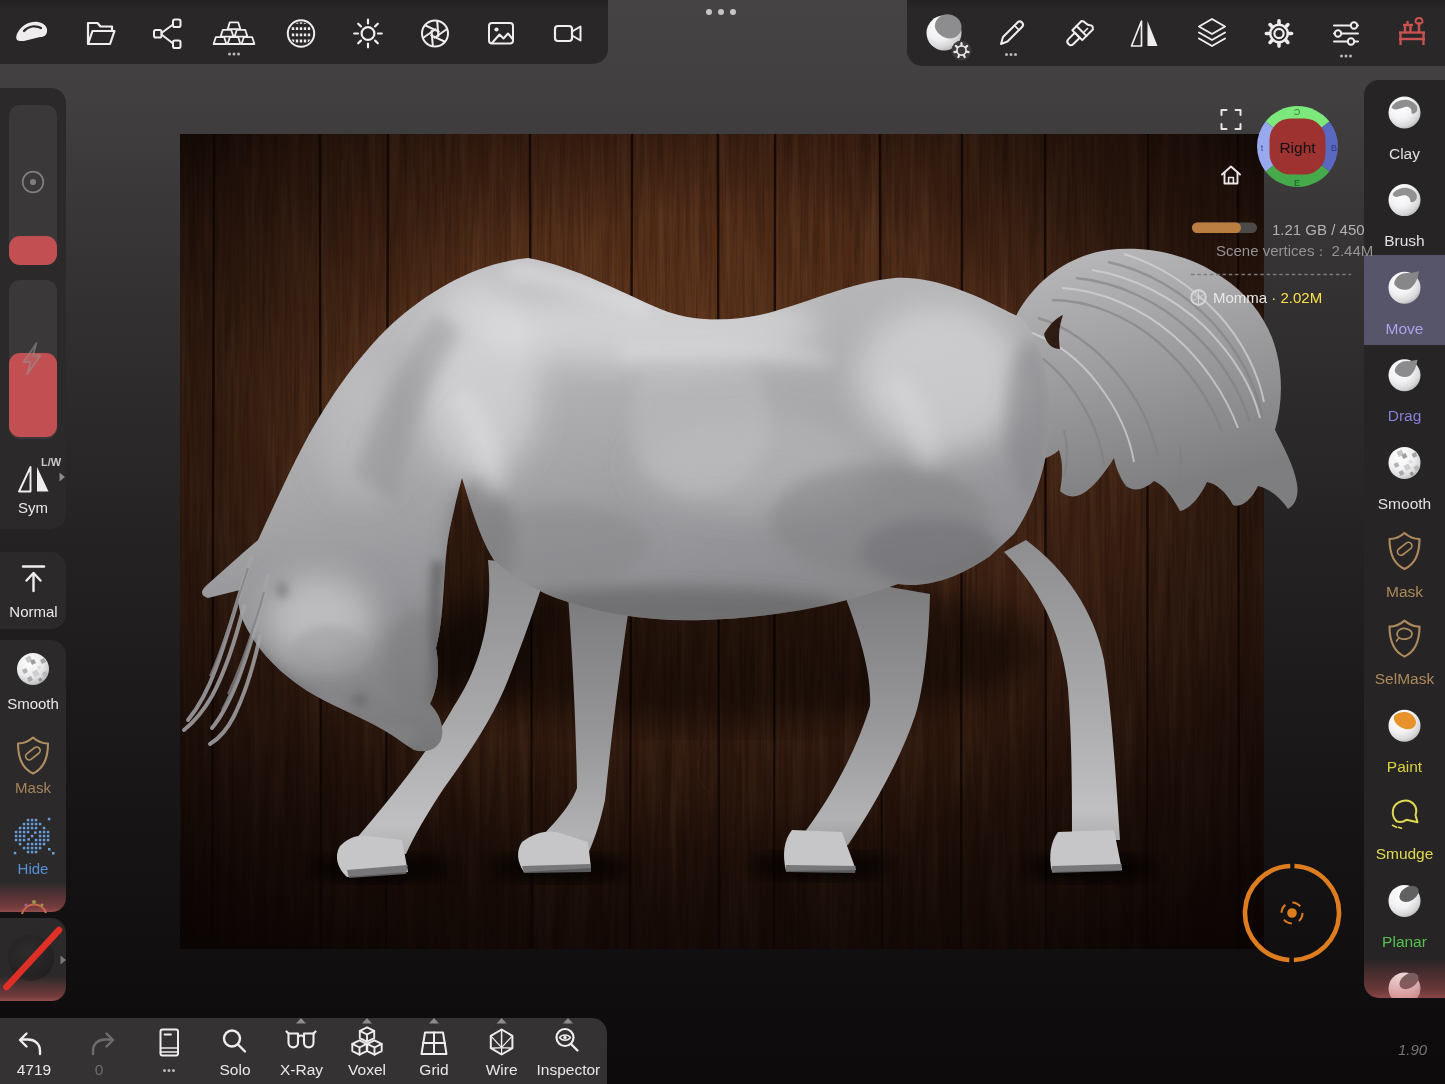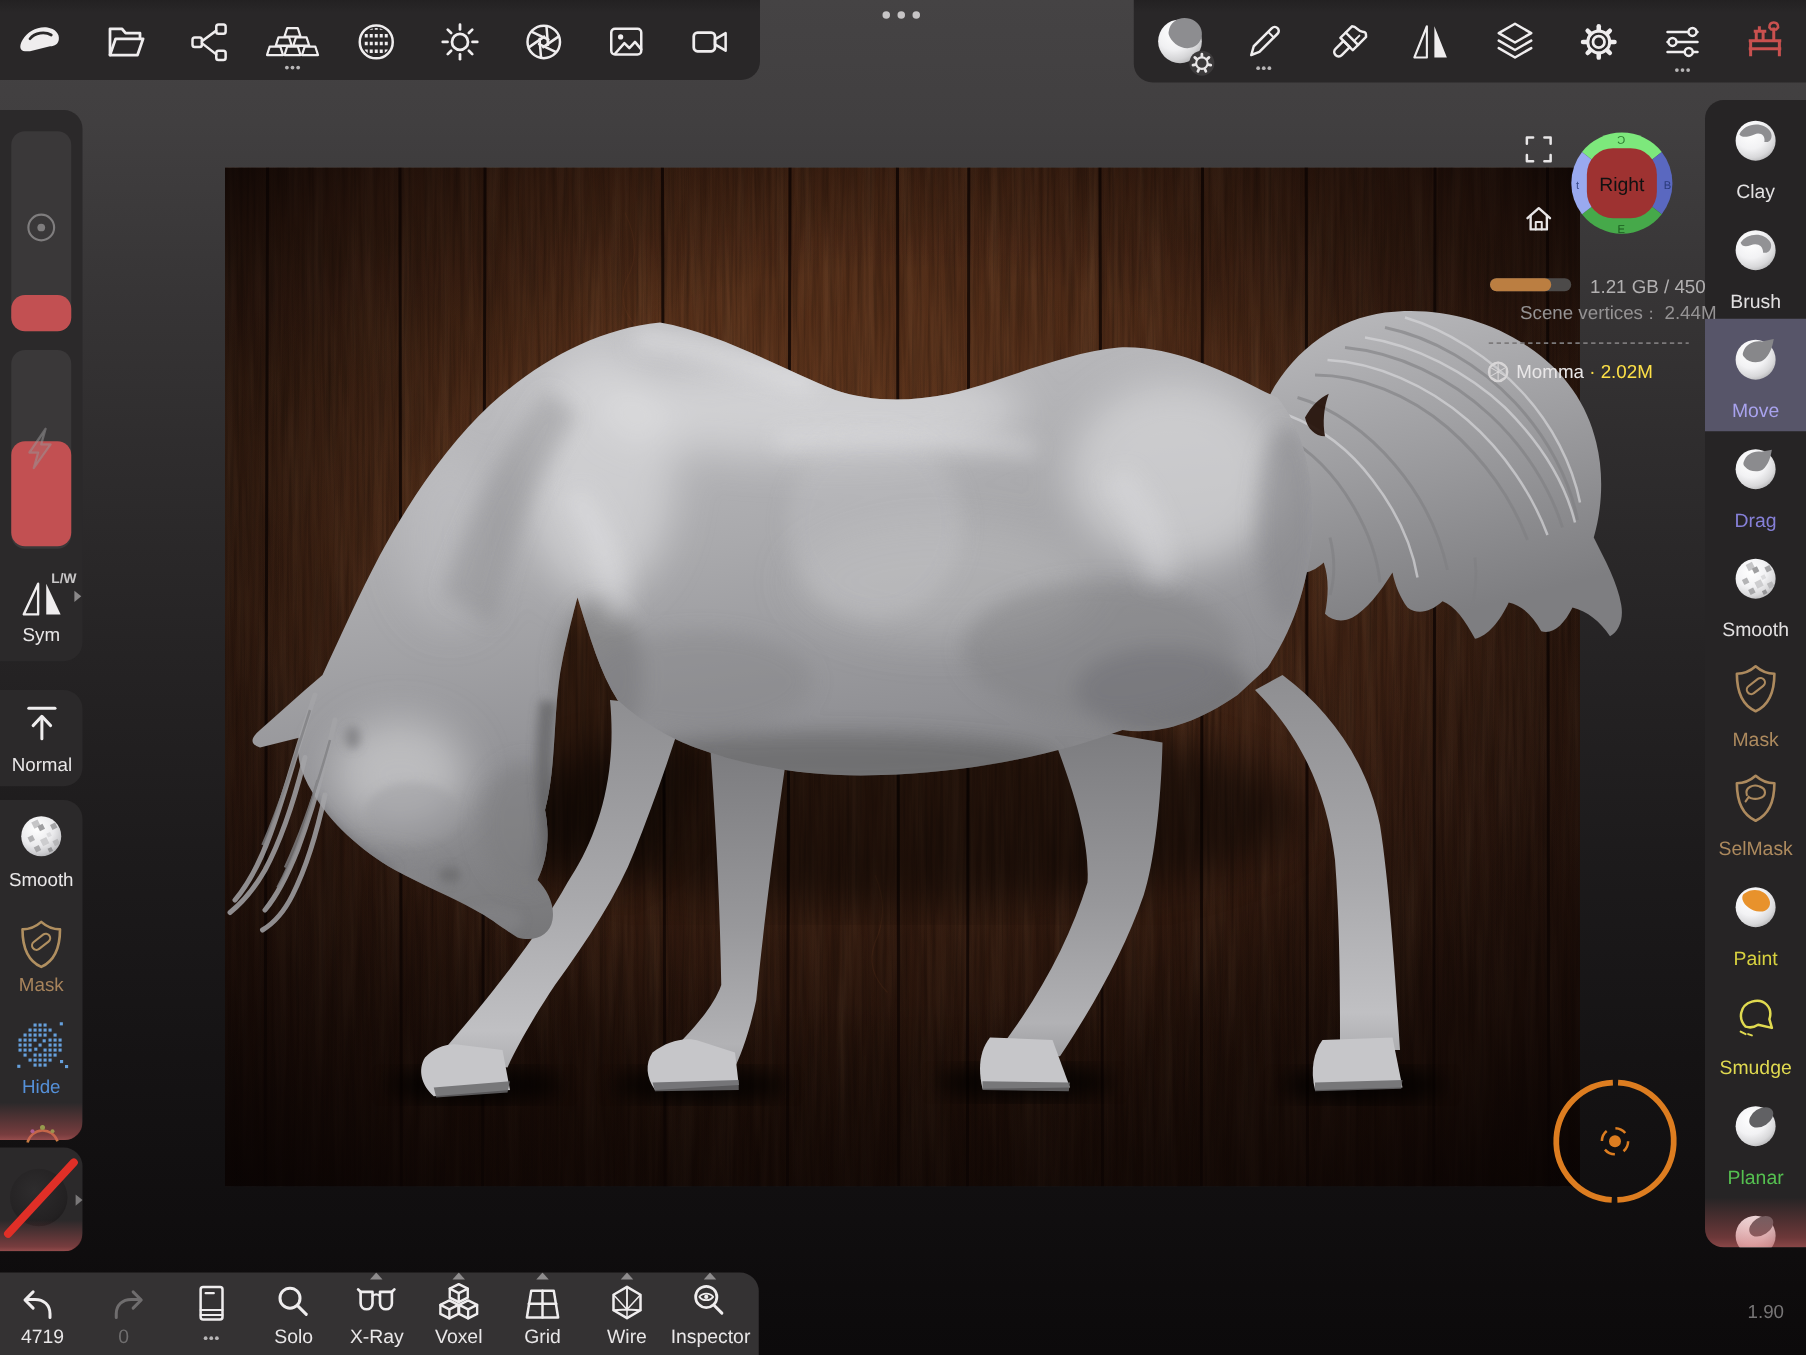--- a/index.html
+++ b/index.html
@@ -689,13 +689,13 @@
 <path d="M 1198.5 289.9 L 1198.5 297.5 M 1205.1 293.7 L 1198.5 297.5 M 1205.1 301.3 L 1198.5 297.5 M 1198.5 305.1 L 1198.5 297.5 M 1191.9 301.3 L 1198.5 297.5 M 1191.9 293.7 L 1198.5 297.5 " stroke="#d8d6d7" stroke-width="0.9" fill="none" stroke-linecap="round" stroke-linejoin="round"></path>
 <g transform="rotate(-87 1292 913)">
       <circle cx="1292" cy="913" r="47" stroke="#dd7d20" stroke-width="4.6" fill="none" stroke-dasharray="143 4.6"></circle>
     </g>
 <circle cx="1292" cy="913" r="10.5" stroke="#dd7d20" stroke-width="2" fill="none" stroke-dasharray="9 7.5"></circle>
 <circle cx="1292" cy="913" r="4.8" fill="#dd7d20"></circle>
 </svg>
 <div class="abs hudtxt" style="left:1272px;top:221px;width:92px;overflow:hidden;">1.21 GB / 450 MB</div>
 <div class="abs hudtxt" style="left:1216px;top:242px;color:#959394;">Scene vertices<span style="font-size:13px">：</span> 2.44M</div>
 <div class="abs hudtxt" style="left:1213px;top:289px;color:#e9e7e8;">Momma <span style="color:#fde047">· 2.02M</span></div>
-<div class="abs hudtxt" style="left:1398px;top:1041px;color:#767475;">1.90</div>
+<div class="abs hudtxt" style="left:1398px;top:1041px;color:#767475;font-style:italic;">1.90</div>
 
 </body></html>

